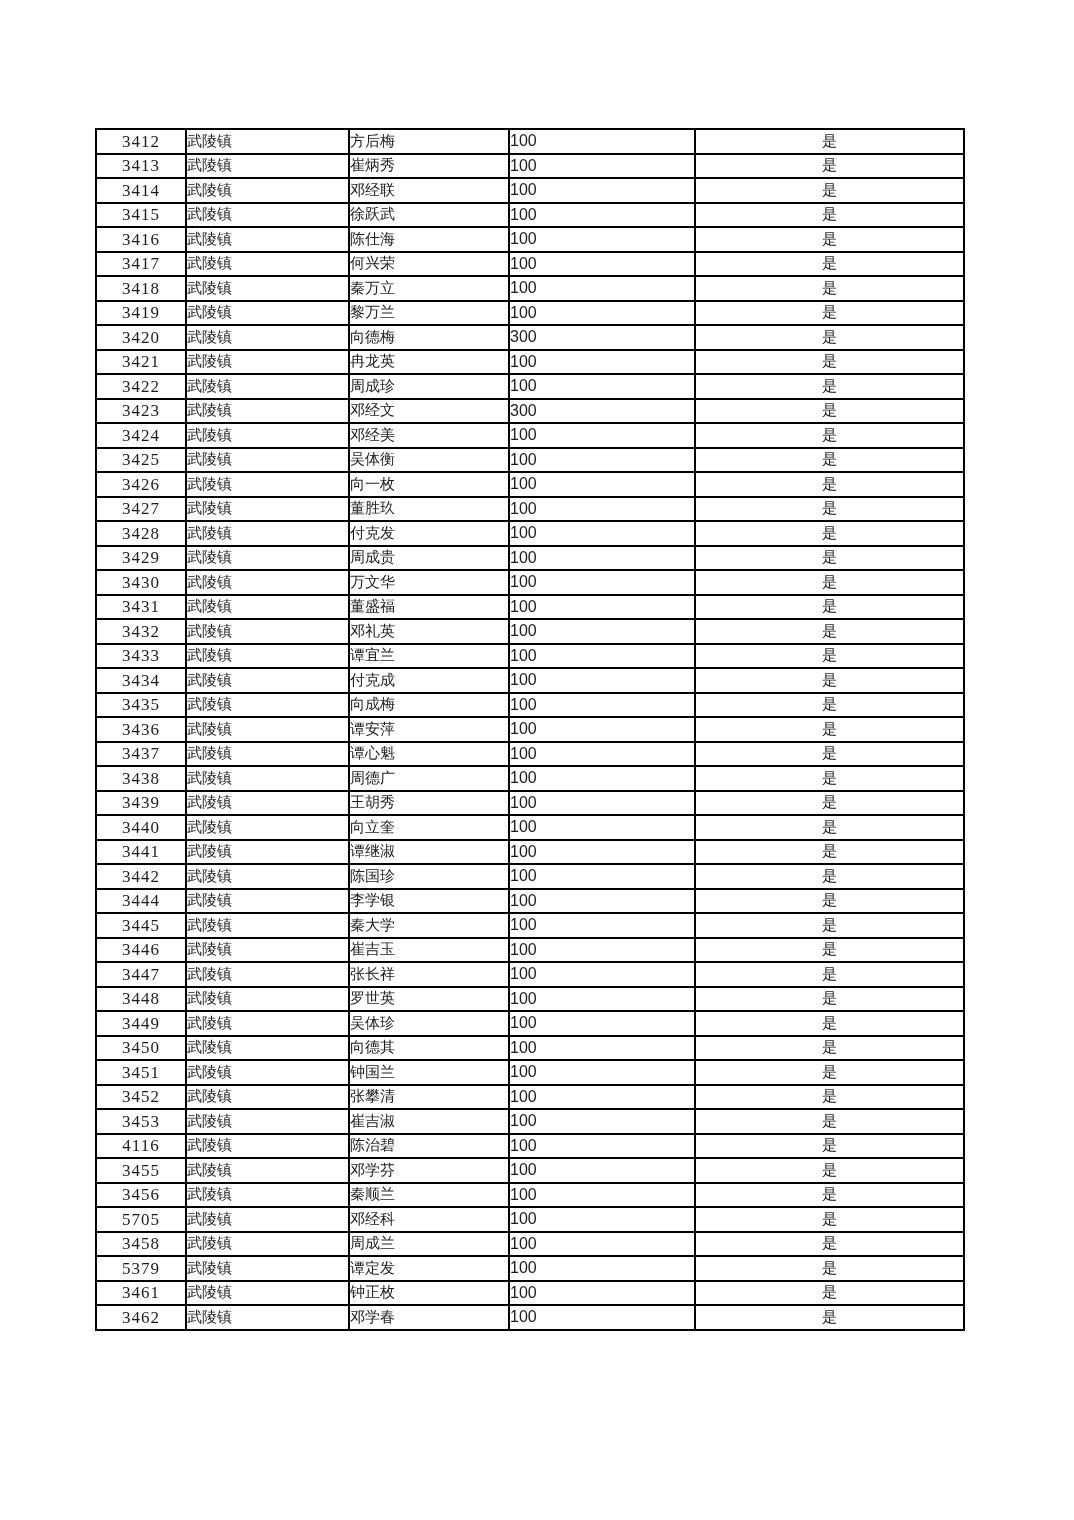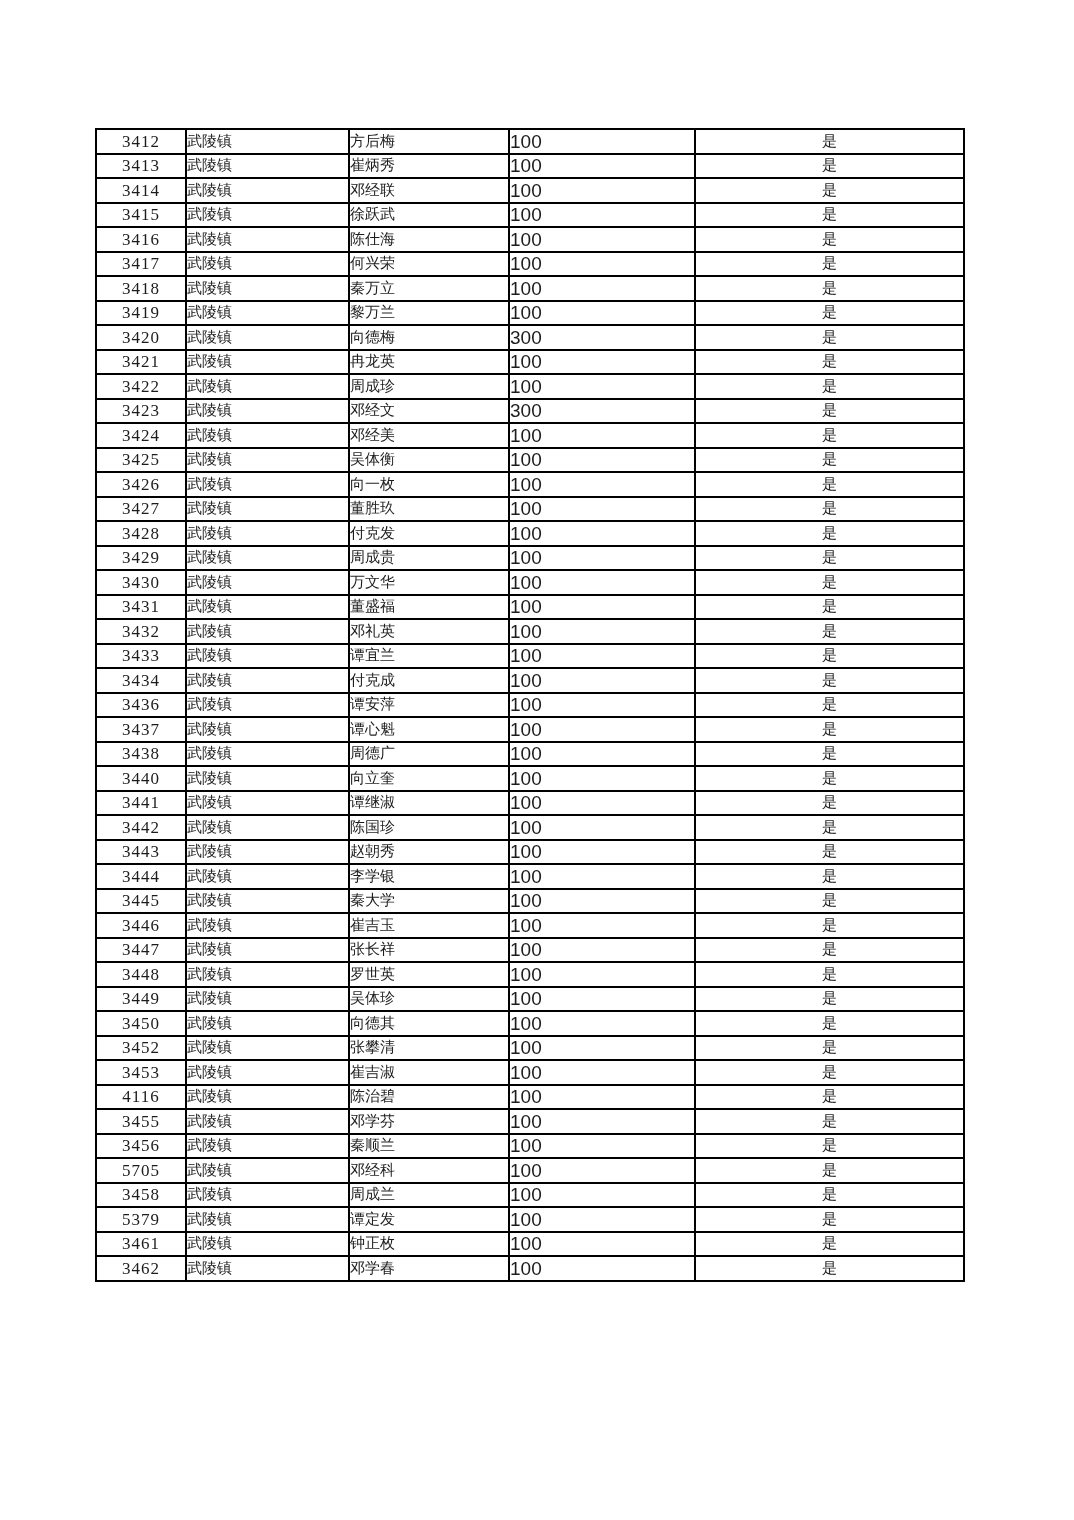--- a/index.html
+++ b/index.html
@@ -46,21 +46,21 @@
   }
   td.c-township, td.c-name {
     text-align: left;
     padding-left: 4px;
     font-size: 15px;
     font-family: "Liberation Serif", serif;
   }
   td.c-amount {
     text-align: left;
     padding-left: 4px;
-    font-size: 19px;
+    font-size: 16px;
     font-family: "Liberation Sans", sans-serif;
     color: #121212;
   }
   td.c-confirmed {
     text-align: center;
     font-size: 15px;
     font-family: "Liberation Serif", serif;
   }
 </style>
 </head>
@@ -231,20 +231,27 @@
     <td class="c-confirmed">是</td>
   </tr>
         <tr>
     <td class="c-serial">3434</td>
     <td class="c-township">武陵镇</td>
     <td class="c-name">付克成</td>
     <td class="c-amount">100</td>
     <td class="c-confirmed">是</td>
   </tr>
         <tr>
+    <td class="c-serial">3435</td>
+    <td class="c-township">武陵镇</td>
+    <td class="c-name">向成梅</td>
+    <td class="c-amount">100</td>
+    <td class="c-confirmed">是</td>
+  </tr>
+        <tr>
     <td class="c-serial">3436</td>
     <td class="c-township">武陵镇</td>
     <td class="c-name">谭安萍</td>
     <td class="c-amount">100</td>
     <td class="c-confirmed">是</td>
   </tr>
         <tr>
     <td class="c-serial">3437</td>
     <td class="c-township">武陵镇</td>
     <td class="c-name">谭心魁</td>
@@ -252,20 +259,27 @@
     <td class="c-confirmed">是</td>
   </tr>
         <tr>
     <td class="c-serial">3438</td>
     <td class="c-township">武陵镇</td>
     <td class="c-name">周德广</td>
     <td class="c-amount">100</td>
     <td class="c-confirmed">是</td>
   </tr>
         <tr>
+    <td class="c-serial">3439</td>
+    <td class="c-township">武陵镇</td>
+    <td class="c-name">王胡秀</td>
+    <td class="c-amount">100</td>
+    <td class="c-confirmed">是</td>
+  </tr>
+        <tr>
     <td class="c-serial">3440</td>
     <td class="c-township">武陵镇</td>
     <td class="c-name">向立奎</td>
     <td class="c-amount">100</td>
     <td class="c-confirmed">是</td>
   </tr>
         <tr>
     <td class="c-serial">3441</td>
     <td class="c-township">武陵镇</td>
     <td class="c-name">谭继淑</td>
@@ -273,27 +287,20 @@
     <td class="c-confirmed">是</td>
   </tr>
         <tr>
     <td class="c-serial">3442</td>
     <td class="c-township">武陵镇</td>
     <td class="c-name">陈国珍</td>
     <td class="c-amount">100</td>
     <td class="c-confirmed">是</td>
   </tr>
         <tr>
-    <td class="c-serial">3443</td>
-    <td class="c-township">武陵镇</td>
-    <td class="c-name">赵朝秀</td>
-    <td class="c-amount">100</td>
-    <td class="c-confirmed">是</td>
-  </tr>
-        <tr>
     <td class="c-serial">3444</td>
     <td class="c-township">武陵镇</td>
     <td class="c-name">李学银</td>
     <td class="c-amount">100</td>
     <td class="c-confirmed">是</td>
   </tr>
         <tr>
     <td class="c-serial">3445</td>
     <td class="c-township">武陵镇</td>
     <td class="c-name">秦大学</td>
@@ -325,20 +332,27 @@
     <td class="c-serial">3449</td>
     <td class="c-township">武陵镇</td>
     <td class="c-name">吴体珍</td>
     <td class="c-amount">100</td>
     <td class="c-confirmed">是</td>
   </tr>
         <tr>
     <td class="c-serial">3450</td>
     <td class="c-township">武陵镇</td>
     <td class="c-name">向德其</td>
+    <td class="c-amount">100</td>
+    <td class="c-confirmed">是</td>
+  </tr>
+        <tr>
+    <td class="c-serial">3451</td>
+    <td class="c-township">武陵镇</td>
+    <td class="c-name">钟国兰</td>
     <td class="c-amount">100</td>
     <td class="c-confirmed">是</td>
   </tr>
         <tr>
     <td class="c-serial">3452</td>
     <td class="c-township">武陵镇</td>
     <td class="c-name">张攀清</td>
     <td class="c-amount">100</td>
     <td class="c-confirmed">是</td>
   </tr>

